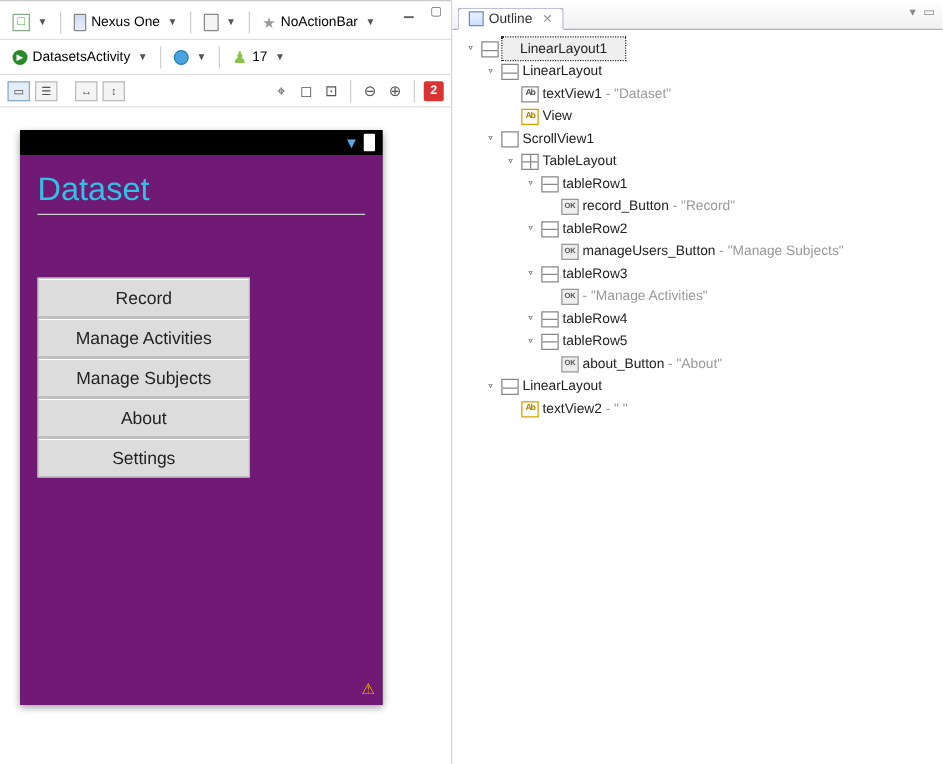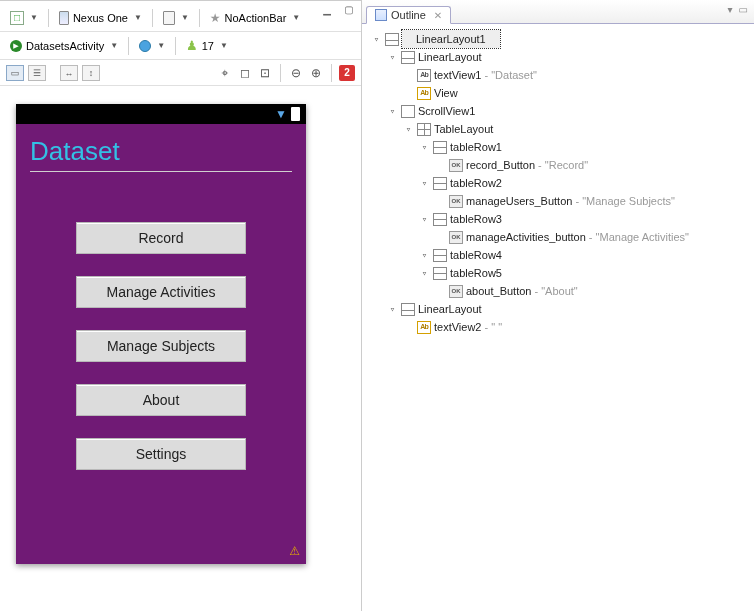--- a/index.html
+++ b/index.html
@@ -93,21 +93,21 @@
     background: #701a75; height: 440px; padding: 12px 14px;
     position: relative;
   }
   .app-title {
     color: #33c0e5; font-size: 26px; font-weight: 400;
     font-family: "Segoe UI Light", "Segoe UI", sans-serif;
     padding-bottom: 4px;
   }
   .app-title-underline { border-bottom: 1px solid #d0d0d0; margin-bottom: 50px;}
   .btn-col {
-    display:flex; flex-direction:column; gap:22px; align-items:center;
+    display:flex; flex-direction:column; gap:0; 
   }
   .android-btn {
     width: 170px; height: 32px;
     background: #dcdcdc;
     border: 1px solid #b8b8b8;
     display:flex; align-items:center; justify-content:center;
     font-size: 14px; color:#222;
     box-shadow: 0 1px 0 #fff inset;
   }
   .warn-tri {
@@ -365,21 +365,20 @@
     <div class="tree-row">
       <span class="indent" style="width:48px"></span>
       <span class="tw">▿</span>
       <span class="node-ico ico-row"></span>
       <span class="node-label">tableRow3</span>
     </div>
     <div class="tree-row">
       <span class="indent" style="width:64px"></span>
       <span class="tw empty">·</span>
       <span class="node-ico ico-ok">OK</span>
-      <span class="node-label">manageActivities_button</span>
       <span class="node-extra"> - "Manage Activities"</span>
     </div>
 
     <div class="tree-row">
       <span class="indent" style="width:48px"></span>
       <span class="tw">▿</span>
       <span class="node-ico ico-row"></span>
       <span class="node-label">tableRow4</span>
     </div>
 

